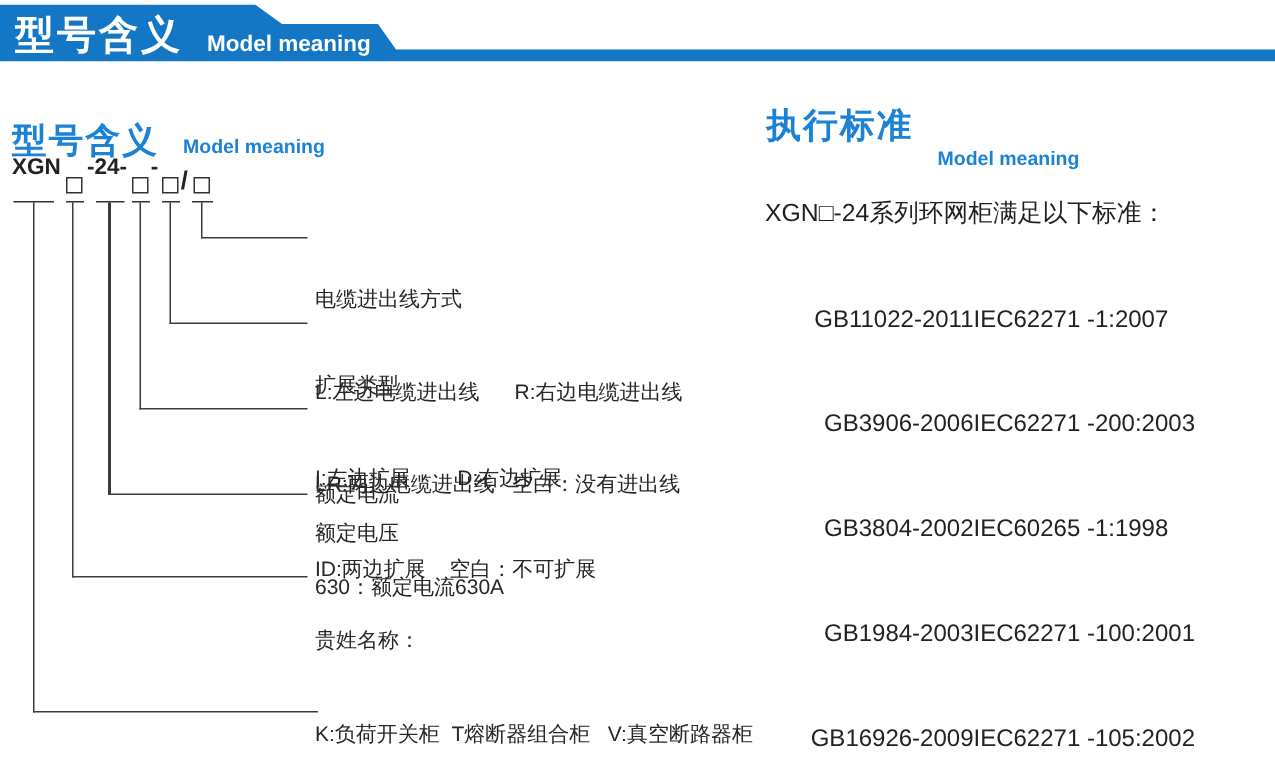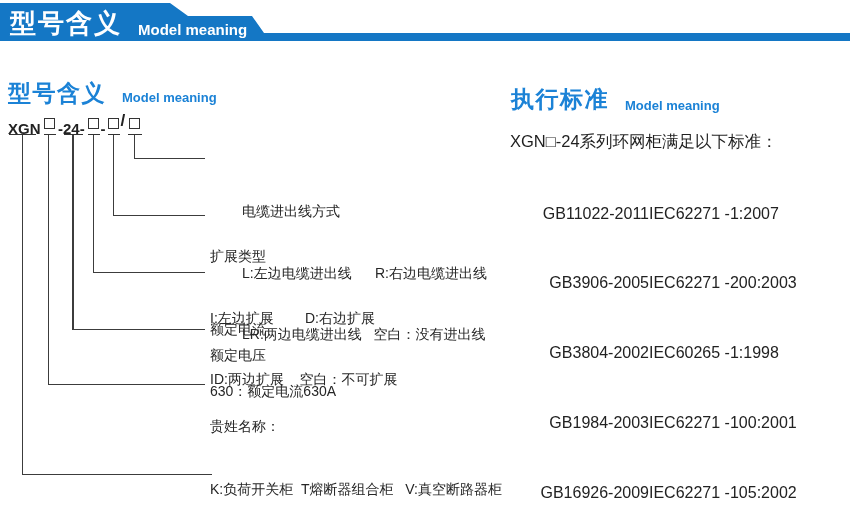--- a/index.html
+++ b/index.html
@@ -8,21 +8,21 @@
   
   .banner{position:absolute;left:0;top:0;width:850px;height:42px;}
   .banner-bg{position:absolute;left:0;top:0;width:850px;height:42px;background:#1477c5;
      clip-path:polygon(0 3px,170px 3px,188px 16px,252px 16px,264px 33px,100% 33px,100% 41px,0 41px);}
   .banner-title{position:absolute;left:10px;top:6px;color:#fff;font-size:26px;font-weight:bold;letter-spacing:2px;}
   .banner-subtitle{position:absolute;left:138px;top:21px;color:#fff;font-size:15px;font-weight:bold;}
   
   .sec-title{position:absolute;color:#1b82d6;font-size:23px;font-weight:bold;letter-spacing:1.5px;}
   .sec-subtitle{position:absolute;color:#1b82d6;font-size:13px;font-weight:bold;}
   
-  .code-text{position:absolute;top:120px;font-size:15px;font-weight:bold;color:#222;white-space:pre;}
+  .code-text{position:absolute;top:103px;font-size:15px;font-weight:bold;color:#222;white-space:pre;}
   .code-box{position:absolute;top:118px;width:9px;height:9px;border:1.5px solid #333;}
   .u{position:absolute;top:133.5px;height:1.5px;background:#333;}
   .vline{position:absolute;width:1.4px;background:#3c3c3c;}
   .hline{position:absolute;height:1.4px;background:#3c3c3c;}
   
   .lbl{position:absolute;left:210px;color:#262626;font-size:14px;line-height:20.5px;white-space:pre;}
   .lbl.wide{line-height:21px;}
   
   .intro{position:absolute;left:510px;top:131px;font-size:16.5px;color:#1f1f1f;}
   .stds{position:absolute;left:519px;top:155px;font-size:16px;color:#222;line-height:23.3px;white-space:pre;}
@@ -66,21 +66,21 @@
     <div class="vline" style="left:112.8px;top:135px;height:81px;"></div>
     <div class="vline" style="left:133.8px;top:135px;height:24px;"></div>
 
     <div class="hline" style="left:133.8px;top:157.6px;width:71.2px;"></div>
     <div class="hline" style="left:112.8px;top:214.6px;width:92.2px;"></div>
     <div class="hline" style="left:92.8px;top:271.6px;width:112.2px;"></div>
     <div class="hline" style="left:72.3px;top:328.6px;width:132.7px;"></div>
     <div class="hline" style="left:47.8px;top:383.6px;width:157.2px;"></div>
     <div class="hline" style="left:21.8px;top:473.6px;width:190px;"></div>
 
-    <div class="lbl" style="top:160px;margin-left:32px;">
+    <div class="lbl" style="top:148px;">
       <div>电缆进出线方式</div>
       <div>L:左边电缆进出线      R:右边电缆进出线</div>
       <div>LR:两边电缆进出线   空白：没有进出线</div>
     </div>
     <div class="lbl" style="top:205px;">
       <div>扩展类型</div>
       <div>I:左边扩展        D:右边扩展</div>
       <div>ID:两边扩展    空白：不可扩展</div>
     </div>
     <div class="lbl" style="top:278px;">
@@ -95,28 +95,28 @@
       <div>K:负荷开关柜  T熔断器组合柜   V:真空断路器柜</div>
       
       
     </div>
     <div class="lbl" style="top:464px;left:217px;">
       <div>型号</div>
     </div>
   </section>
 
   <section>
-    <span class="sec-title" style="left:511px;top:84px;">执行标准</span>
+    <span class="sec-title" style="left:511px;top:68px;">执行标准</span>
     <span class="sec-subtitle" style="left:625px;top:98px;">Model meaning</span>
 
     <div class="intro">XGN□-24系列环网柜满足以下标准：</div>
 
     <div class="stds">
       <div><span class="gbcol">GB11022-2011</span><span>IEC62271 -1:2007</span></div>
-      <div><span class="gbcol">GB3906-2005</span><span>IEC62271 -200:2003</span></div>
+      <div><span class="gbcol">GB3906-2006</span><span>IEC62271 -200:2003</span></div>
       <div><span class="gbcol">GB3804-2002</span><span>IEC60265 -1:1998</span></div>
       <div><span class="gbcol">GB1984-2003</span><span>IEC62271 -100:2001</span></div>
       <div><span class="gbcol">GB16926-2009</span><span>IEC62271 -105:2002</span></div>
       
     </div>
   </section>
 
 </div>
 
 </body></html>

